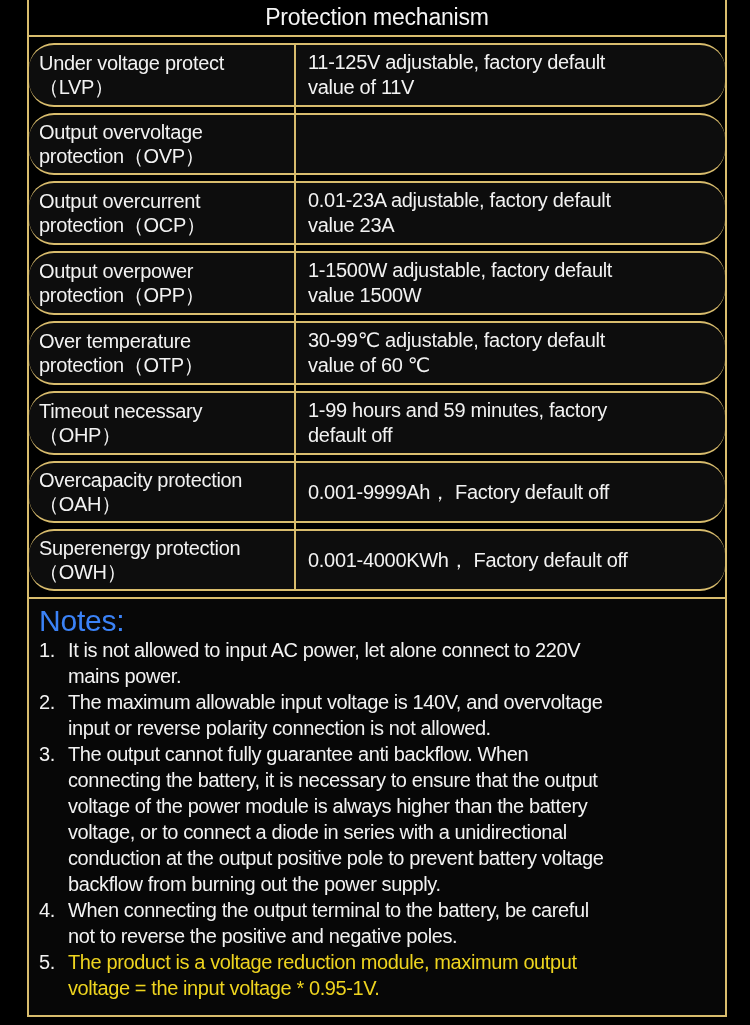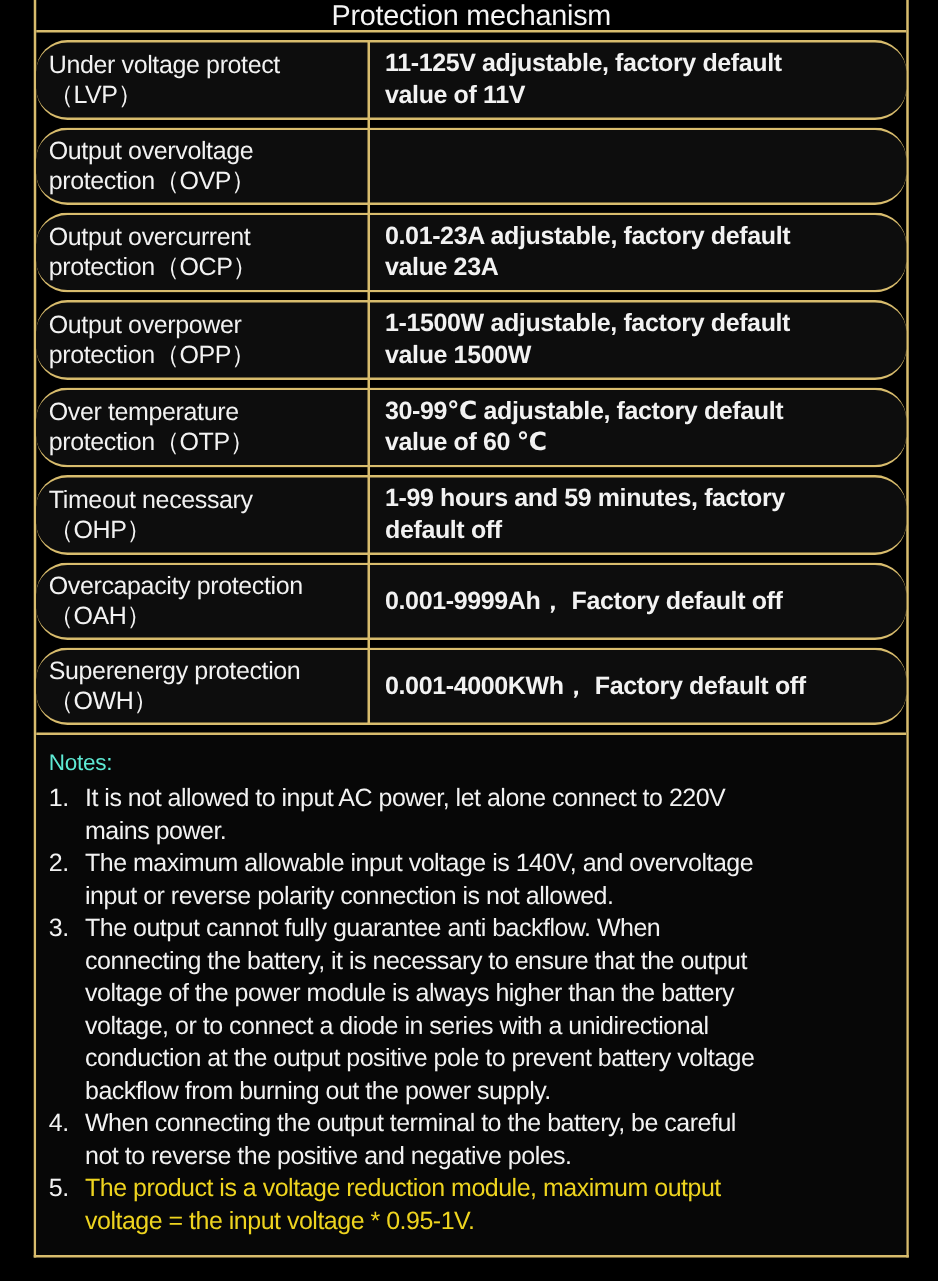--- a/index.html
+++ b/index.html
@@ -11,21 +11,21 @@
   }
   .spec-box {
     position: relative;
     margin-left: 27px;
     width: 700px;
     border-left: 2px solid #d8bc6d;
     border-right: 2px solid #d8bc6d;
     border-bottom: 2px solid #d8bc6d;
   }
   .title-row {
-    height: 26px;
+    height: 37px;
     display: flex; align-items: center; justify-content: center;
     border-bottom: 2px solid #d8bc6d;
     color: #f5f5f5;
     font-size: 23px;
     letter-spacing: -0.2px;
   }
   .table-body { position: relative; }
   .col-divider {
     position: absolute;
     left: 265px; top: 0; bottom: 0;
@@ -53,31 +53,30 @@
   }
   .cell-value {
     flex: 1;
     display: flex; align-items: center;
     padding: 5px 8px 5px 14px;
     color: #f2f2f2;
     font-size: 20px;
     line-height: 25px;
     letter-spacing: -0.3px;
     white-space: pre-line;
-    font-weight: bold;
   }
   .notes-section {
     margin-top: 6px;
     border-top: 2px solid #d8bc6d;
     padding: 8px 10px 14px 10px;
     background: #070707;
   }
   .notes-heading {
-    color: #5eead4;
-    font-size: 18px;
+    color: #3b82f6;
+    font-size: 30px;
     line-height: 28px;
     letter-spacing: -0.2px;
     margin-bottom: 2px;
   }
   .note {
     display: flex;
     color: #f2f2f2;
     font-size: 20px;
     line-height: 26px;
     letter-spacing: -0.4px;

